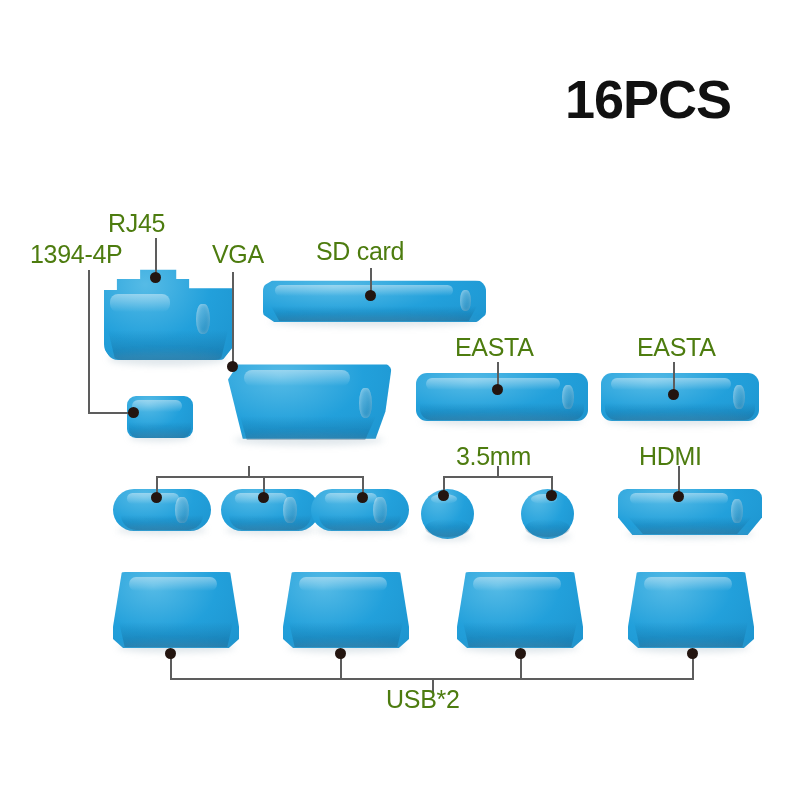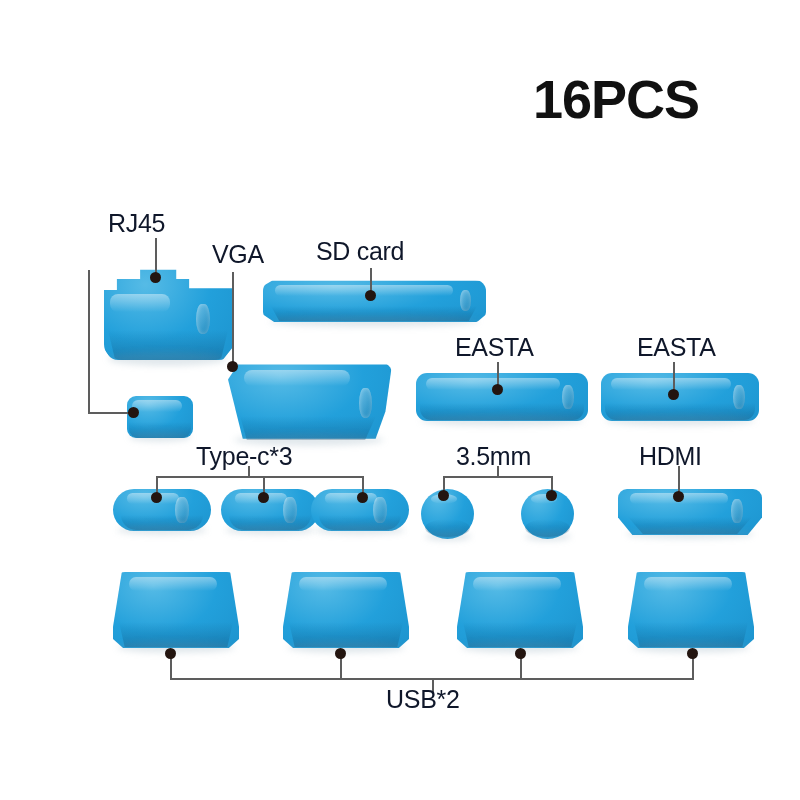--- a/index.html
+++ b/index.html
@@ -6,27 +6,28 @@
   body{width:800px;height:800px;overflow:hidden;font-family:"Liberation Sans",sans-serif;}
   #stage{position:relative;width:800px;height:800px;background:#ffffff;}
 
   .title{
     position:absolute;
     font-family:"Liberation Sans",sans-serif;
     font-weight:bold;
     color:#111111;
     letter-spacing:-1px;
     white-space:nowrap;
+    margin-left:32px;
   }
 
   .lbl{
     position:absolute;
     font-family:"Liberation Sans",sans-serif;
     font-size:25px;
-    color:#0f172a;
+    color:#4d7c0f;
     white-space:nowrap;
     letter-spacing:-0.3px;
   }
 
   .ln{position:absolute;background:#5d5d5d;}
   .ln.v{width:2px;}
   .ln.h{height:2px;}
 
   .dot{position:absolute;width:11px;height:11px;border-radius:50%;background:#231510;}
 
@@ -246,23 +247,23 @@
   <div class="ln v" style="left:170px; top:652px; height:28px;"></div>
   <div class="ln v" style="left:340px; top:652px; height:28px;"></div>
   <div class="ln v" style="left:520px; top:652px; height:28px;"></div>
   <div class="ln v" style="left:692px; top:652px; height:28px;"></div>
   <div class="ln v" style="left:432px; top:678px; height:16px;"></div>
   <div class="dot" style="left:165px; top:648px;"></div>
   <div class="dot" style="left:335px; top:648px;"></div>
   <div class="dot" style="left:515px; top:648px;"></div>
   <div class="dot" style="left:687px; top:648px;"></div>
 
+  <div class="lbl" style="left:30px;  top:240px;">1394-4P</div>
   <div class="lbl" style="left:108px; top:209px;">RJ45</div>
   <div class="lbl" style="left:212px; top:240px;">VGA</div>
   <div class="lbl" style="left:316px; top:237px;text-align:right;">SD card</div>
   <div class="lbl" style="left:455px; top:333px;">EASTA</div>
   <div class="lbl" style="left:637px; top:333px;">EASTA</div>
-  <div class="lbl" style="left:196px; top:442px;">Type-c*3</div>
   <div class="lbl" style="left:456px; top:442px;">3.5mm</div>
   <div class="lbl" style="left:639px; top:442px;text-align:center;">HDMI</div>
   <div class="lbl" style="left:386px; top:685px;">USB*2</div>
 
 </div>
 
 </body></html>

